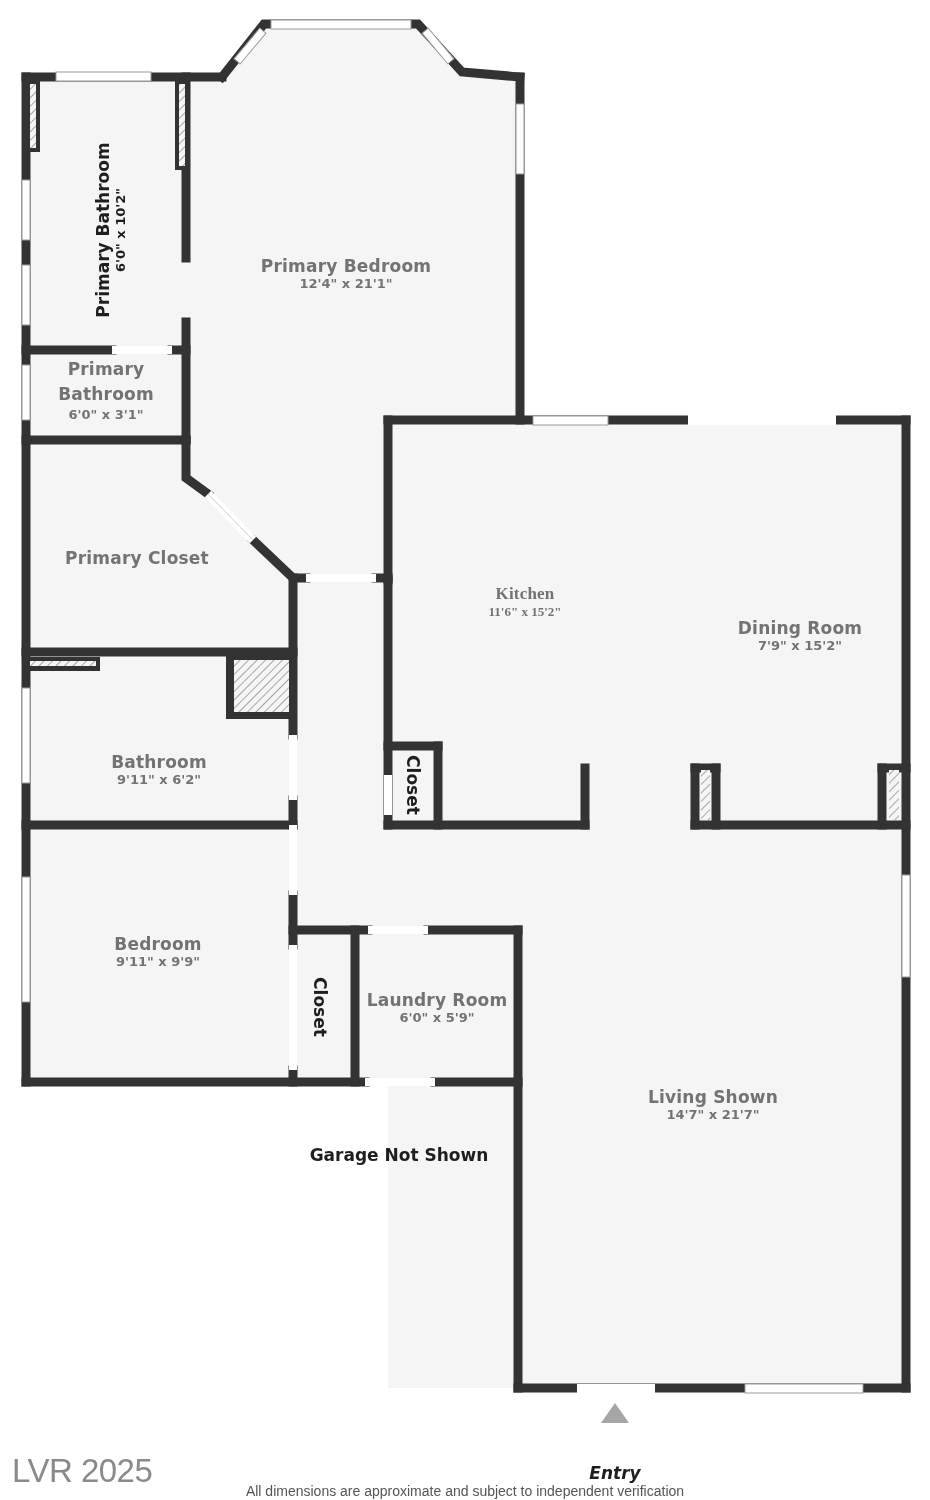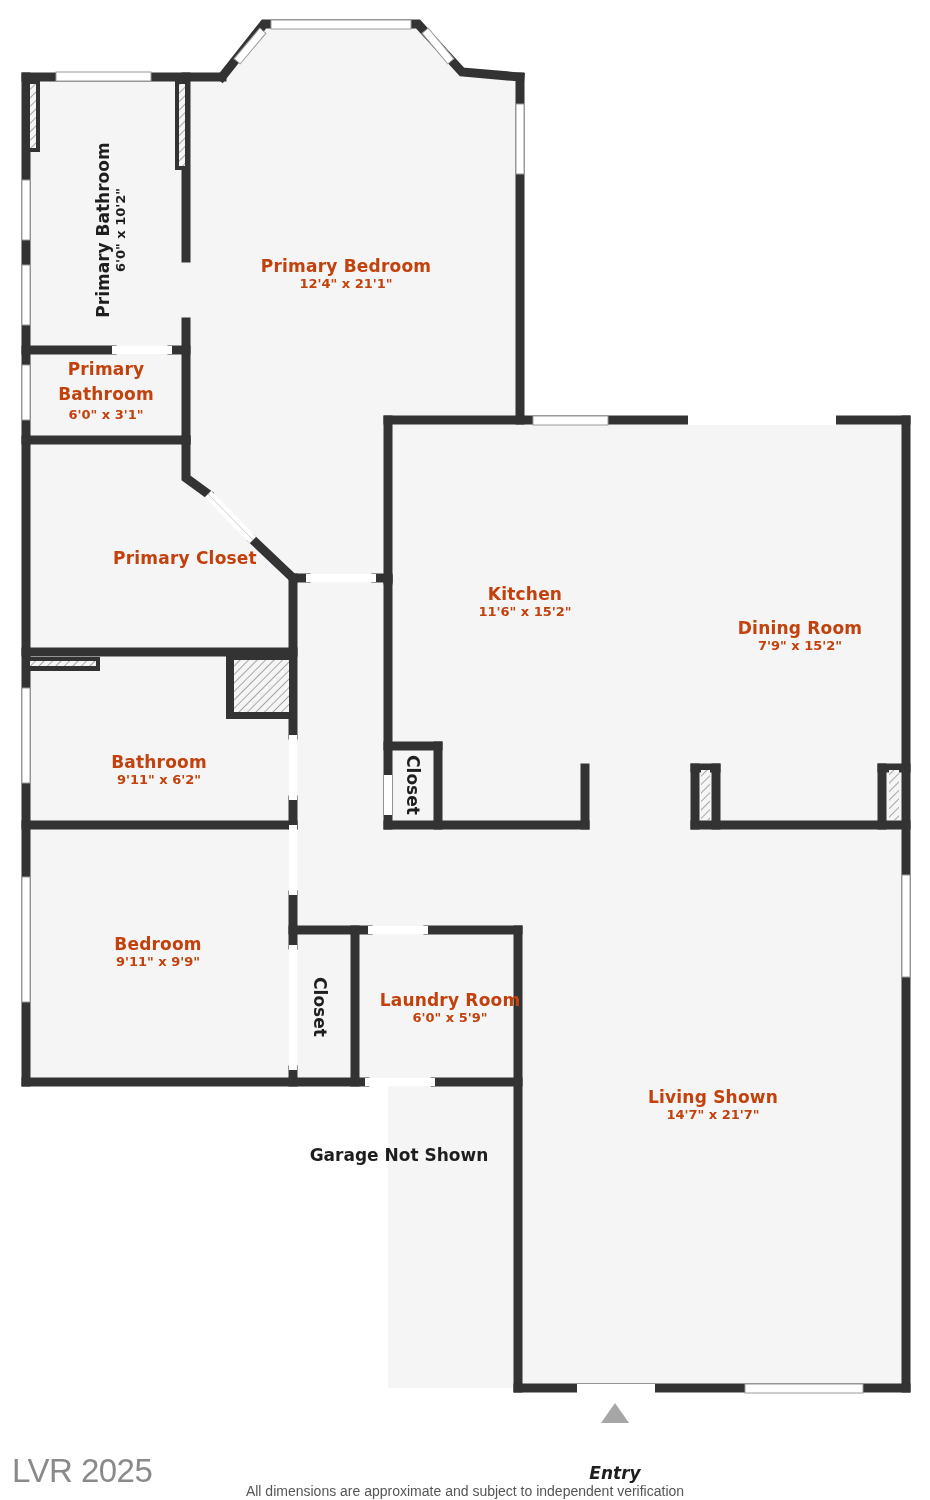--- a/index.html
+++ b/index.html
@@ -2,21 +2,21 @@
 <html><head>
 <meta charset="utf-8">
 <style>
   html,body{margin:0;padding:0;background:#ffffff;}
   body{width:930px;height:1500px;position:relative;overflow:hidden;font-family:"DejaVu Sans",sans-serif;}
   #plan{position:absolute;left:0;top:0;width:930px;height:1500px;}
   .floor{fill:#f5f5f5;}
   .wall{stroke:#333333;stroke-width:9;fill:none;stroke-linecap:square;stroke-linejoin:miter;}
   .win{fill:#ffffff;stroke:#9a9a9a;stroke-width:1;}
   .door{fill:#ffffff;}
-  .label{position:absolute;color:#c2410c;font-weight:bold;text-align:center;white-space:nowrap;transform:translate(-50%,-50%);}
+  .label{position:absolute;color:#737373;font-weight:bold;text-align:center;white-space:nowrap;transform:translate(-50%,-50%);}
   .label .nm{font-size:17px;letter-spacing:0.2px;line-height:20px;display:block;}
   .label .dim{font-size:13px;line-height:16px;display:block;font-weight:bold;}
   .vlabel{position:absolute;color:#1e1e1e;font-weight:bold;white-space:nowrap;text-align:center;}
   .note{position:absolute;font-weight:bold;color:#1e1e1e;font-size:17px;transform:translate(-50%,-50%);white-space:nowrap;}
   .watermark{position:absolute;left:12px;top:1452px;font-family:"Liberation Sans",sans-serif;font-size:33px;color:#8a8a8a;letter-spacing:-0.5px;}
   .disclaimer{position:absolute;left:465px;top:1491px;transform:translate(-50%,-50%);font-size:14px;color:#555;white-space:nowrap;font-family:"Liberation Sans",sans-serif;}
 </style>
 </head>
 <body>
 
@@ -152,21 +152,21 @@
   <span style="display:block;font-size:17px;line-height:20px;">Primary Bathroom</span>
   <span style="display:block;font-size:13px;line-height:15px;">6'0" x 10'2"</span>
 </div>
 
 <div class="label" style="left:106px;top:391px;">
   <span class="nm">Primary</span>
   <span class="nm" style="margin-top:5px;">Bathroom</span>
   <span class="dim" style="margin-top:3px;">6'0" x 3'1"</span>
 </div>
 
-<div class="label" style="left:137px;top:558px;margin-left:48px;">
+<div class="label" style="left:137px;top:558px;">
   <span class="nm">Primary Closet</span>
 </div>
 
 <div class="label" style="left:159px;top:770px;">
   <span class="nm">Bathroom</span>
   <span class="dim">9'11" x 6'2"</span>
 </div>
 
 <div class="label" style="left:158px;top:952px;">
   <span class="nm">Bedroom</span>
@@ -174,26 +174,26 @@
 </div>
 
 <div class="vlabel" style="left:320px;top:1007px;transform:translate(-50%,-50%) rotate(90deg);font-size:17px;">
   <span>Closet</span>
 </div>
 
 <div class="vlabel" style="left:413px;top:785px;transform:translate(-50%,-50%) rotate(90deg);font-size:17px;">
   <span>Closet</span>
 </div>
 
-<div class="label" style="left:450px;top:1008px;text-align:center;">
+<div class="label" style="left:437px;top:1008px;text-align:center;">
   <span class="nm">Laundry Room</span>
   <span class="dim">6'0" x 5'9"</span>
 </div>
 
-<div class="label" style="left:525px;top:602px;">
+<div class="label" style="left:525px;top:602px;font-family:Liberation Serif, serif;">
   <span class="nm">Kitchen</span>
   <span class="dim">11'6" x 15'2"</span>
 </div>
 
 <div class="label" style="left:800px;top:636px;">
   <span class="nm">Dining Room</span>
   <span class="dim">7'9" x 15'2"</span>
 </div>
 
 <div class="label" style="left:713px;top:1105px;">

